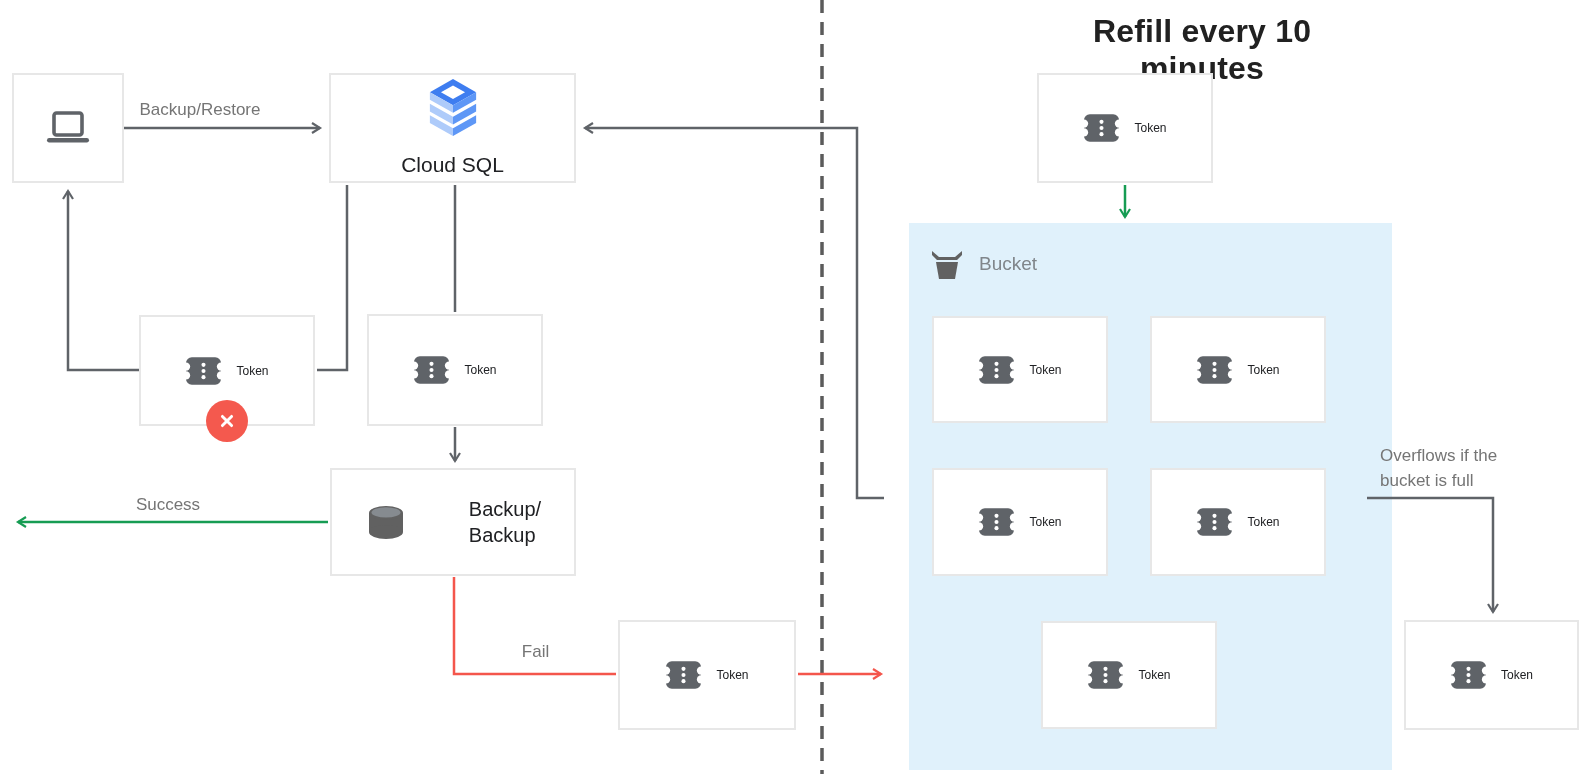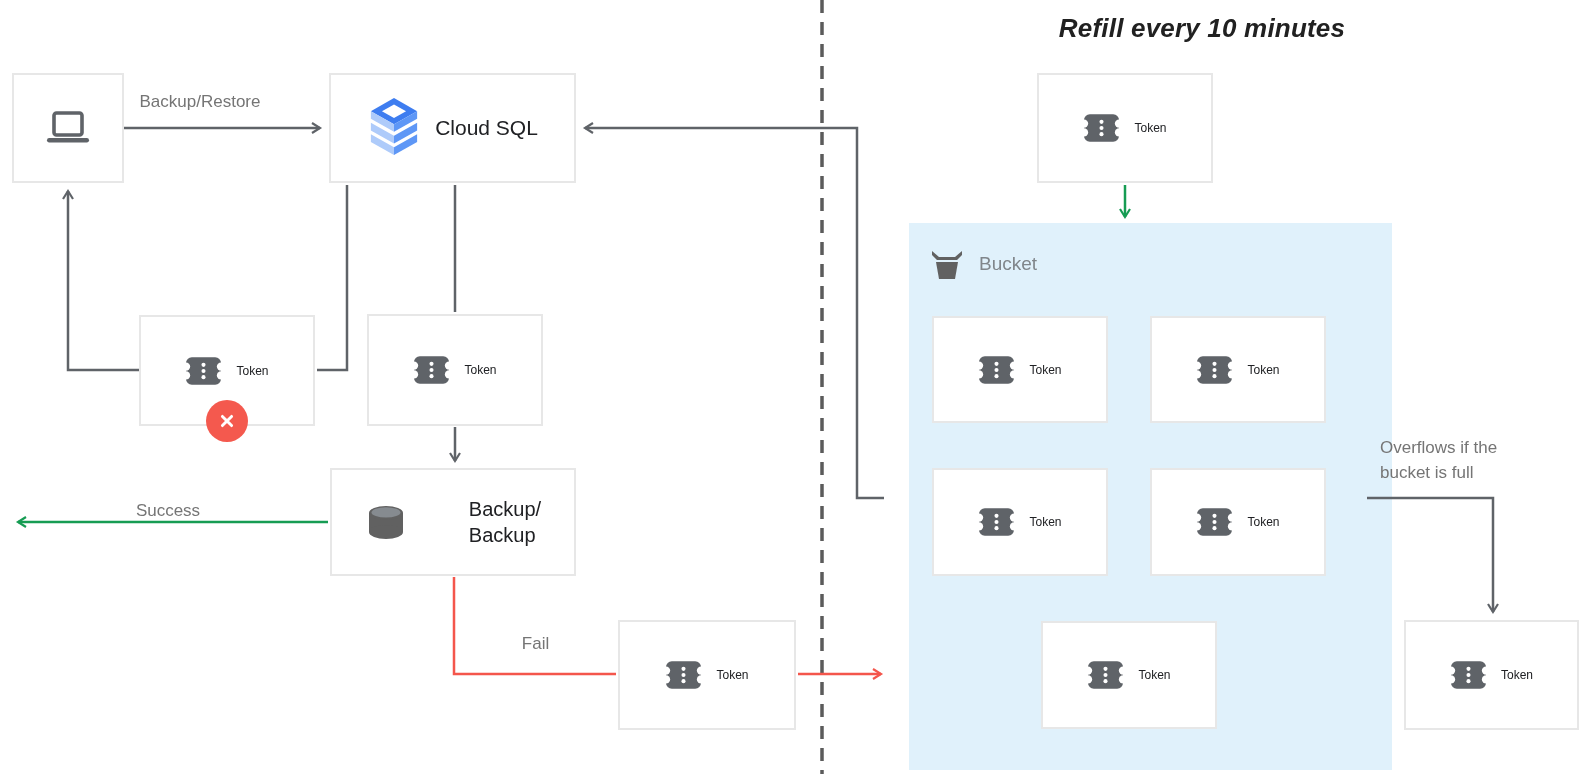--- a/index.html
+++ b/index.html
@@ -8,34 +8,34 @@
     font-family:"Liberation Sans","DejaVu Sans",sans-serif;
   }
   .box{
     position:absolute;background:#fff;border:2px solid #E7E7E7;
     display:flex;align-items:center;justify-content:center;gap:14px;
     box-sizing:border-box;
   }
   .node-label{font-size:12px;color:#202124;white-space:nowrap;}
   .node-label-lg{font-size:21px;color:#202124;white-space:nowrap;}
   .two-line{font-size:20px;color:#202124;line-height:26px;margin-left:45px;}
-  .edge-label{position:absolute;font-size:17px;color:#757575;white-space:nowrap;}
+  .edge-label{position:absolute;font-size:17px;color:#757575;white-space:nowrap;margin-top:8px;}
   .centered{text-align:center;}
   .bucket{
     position:absolute;left:884px;top:223px;width:483px;height:547px;
     background:#E0F1FB;
     margin-left:25px;
   }
   .bucket-header{
     position:absolute;left:20px;top:25px;display:flex;align-items:center;gap:14px;
   }
   .bucket-label{font-size:19px;color:#80868B;}
   .title{
     position:absolute;left:1032px;top:13px;width:340px;text-align:center;
-    font-size:26px;font-weight:bold;color:#212121;letter-spacing:0.2px;font-style:italic;
+    font-size:32px;font-weight:bold;color:#212121;letter-spacing:0.2px;
   }
   .badge{
     position:absolute;left:206px;top:400px;width:42px;height:42px;border-radius:50%;
     background:#F4594E;display:flex;align-items:center;justify-content:center;
   }
   svg.icon{display:block;flex:0 0 auto;}
   #wires{position:absolute;left:0;top:0;z-index:2;pointer-events:none;}
   .bucket{z-index:1;}
   .box,.edge-label,.title,.badge,.bucket-header{z-index:3;}
 </style>
@@ -121,21 +121,21 @@
   </svg>
 
   <div class="title">Refill every 10 minutes</div>
 
   <div class="box" style="left:12px;top:73px;width:112px;height:110px;">
     <svg class="icon" width="46" height="40">
         <use href="#sym-laptop"></use>
       </svg>
   </div>
 
-  <div class="box" style="left:329px;top:73px;width:247px;height:110px;">
+  <div class="box" style="left:329px;top:73px;width:247px;height:110px;flex-direction:column;">
     <svg class="icon" width="54" height="60">
         <use href="#sym-cloudsql"></use>
       </svg>
     <span class="node-label-lg">Cloud SQL</span>
   </div>
 
   <div class="box" style="left:139px;top:315px;width:176px;height:111px;">
     <svg class="icon" width="37" height="30">
         <use href="#sym-token"></use>
       </svg>
@@ -208,20 +208,20 @@
   </div>
 
   <div class="box" style="left:1404px;top:620px;width:175px;height:110px;">
     <svg class="icon" width="37" height="30">
         <use href="#sym-token"></use>
       </svg>
     <span class="node-label">Token</span>
   </div>
 
   <div class="edge-label centered" style="left:115px;top:92px;width:170px;">Backup/Restore</div>
-  <div class="edge-label centered" style="left:98px;top:501px;width:140px;">Success</div>
+  <div class="edge-label centered" style="left:98px;top:487px;width:140px;">Success</div>
   <div class="edge-label centered" style="left:478px;top:634px;width:115px;">Fail</div>
   <div class="edge-label" style="left:1380px;top:435px;line-height:25px;">
     <span style="display:block">Overflows if the</span>
     <span style="display:block">bucket is full</span>
   </div>
 
 </div>
 
 </body></html>

